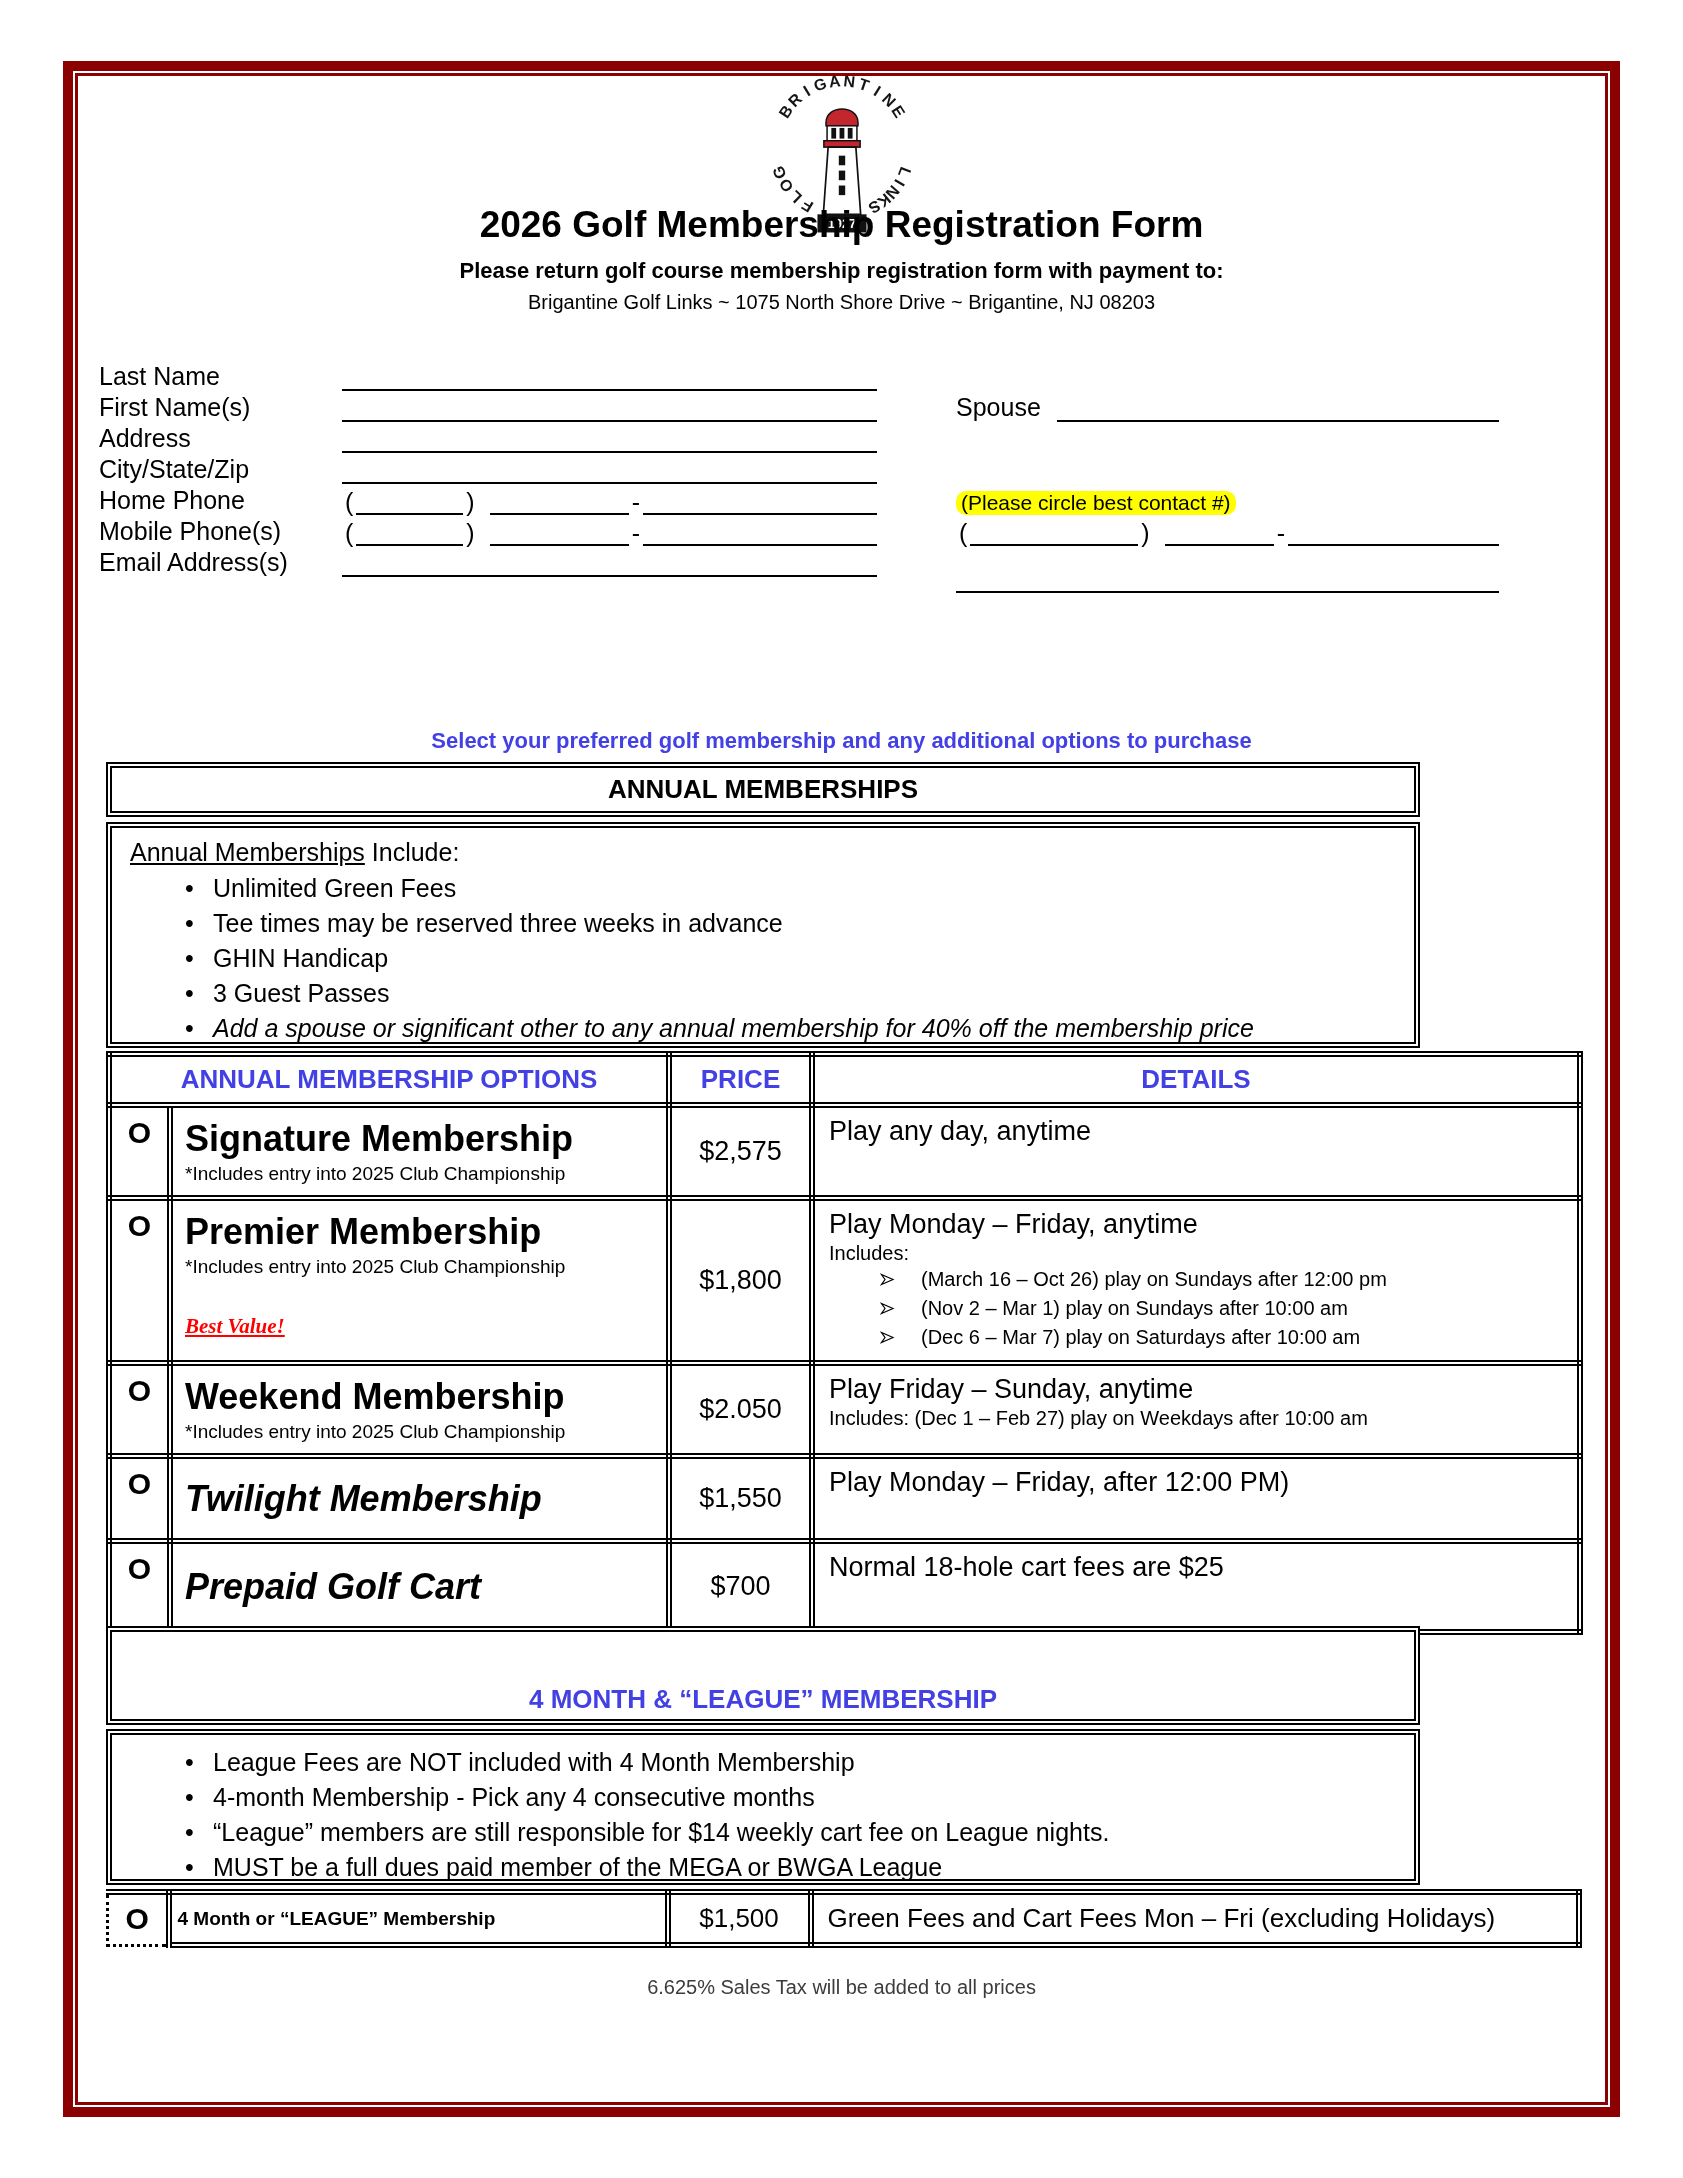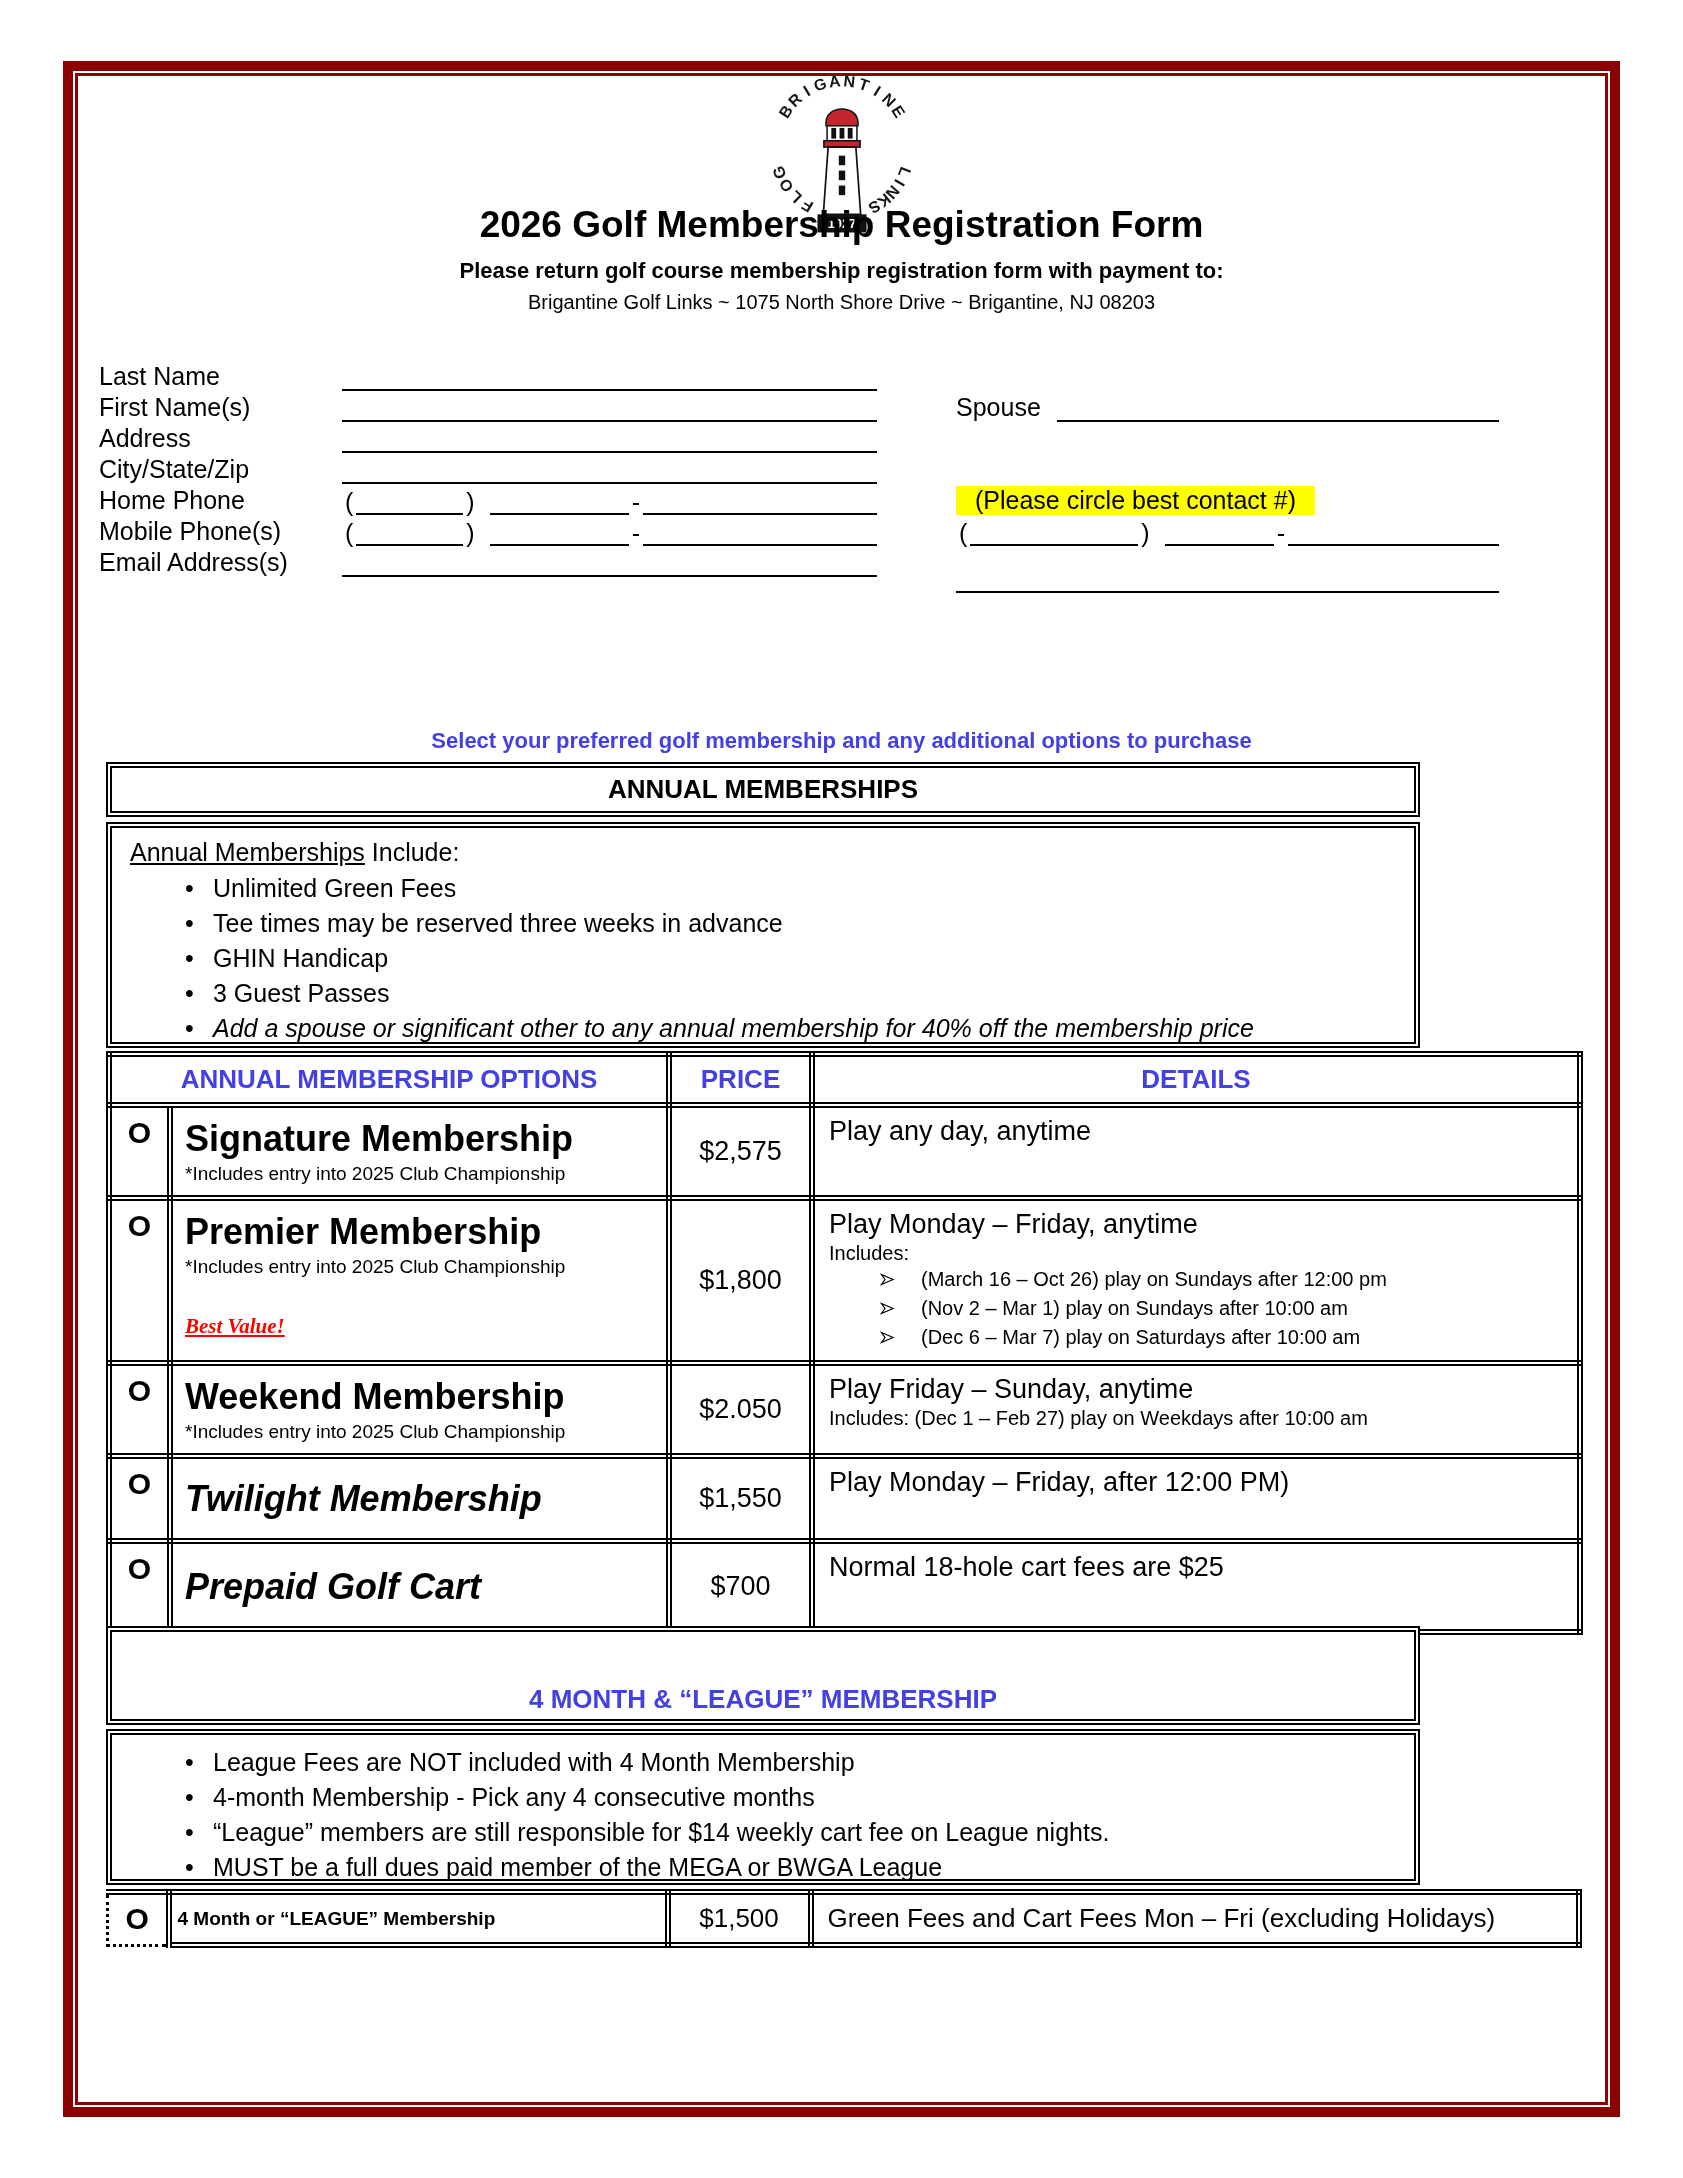--- a/index.html
+++ b/index.html
@@ -27,21 +27,21 @@
 
   
   .fields{position:absolute;top:360px;left:99px;width:1416px;}
   .frow{display:flex;align-items:flex-end;height:31px;font-size:25px;}
   .flabel{width:243px;flex:none;white-space:nowrap;}
   .fleft{width:535px;flex:none;display:flex;align-items:flex-end;}
   .fright{width:543px;margin-left:79px;display:flex;align-items:flex-end;}
   .uline{border-bottom:2px solid #000;flex:1 1 auto;height:6px;}
   .seg{border-bottom:2px solid #000;height:6px;flex:none;}
   .phchar{flex:none;padding:0 3px;line-height:26px;}
-  .hl{background:var(--hl);padding:0 19px;font-size:25px;white-space:nowrap;}
+  .hl{background:var(--hl);padding:0 5px;font-size:21px;white-space:nowrap;border-radius:10px;}
   .spouse-label{flex:none;padding-right:16px;}
   .down14{position:relative;top:16px;}
 
   .instruction{position:absolute;top:728px;width:100%;text-align:center;
                font-size:22px;font-weight:700;color:var(--blue);}
 
   
   .dbox{position:absolute;left:106px;width:1314px;border:6px double #000;
         box-sizing:border-box;background:#fff;}
   #annual-title-box{top:762px;height:55px;display:flex;align-items:center;justify-content:center;
@@ -393,14 +393,15 @@
     <tbody>
       <tr>
         <td class="lmarker">O</td>
         <td class="lname">4 Month or “LEAGUE” Membership</td>
         <td class="lprice">$1,500</td>
         <td class="ldet">Green Fees and Cart Fees Mon – Fri (excluding Holidays)</td>
       </tr>
     </tbody>
   </table>
 
+  <div class="taxnote">6.625% Sales Tax will be added to all prices</div>
 </div>
 
 
 </body></html>

